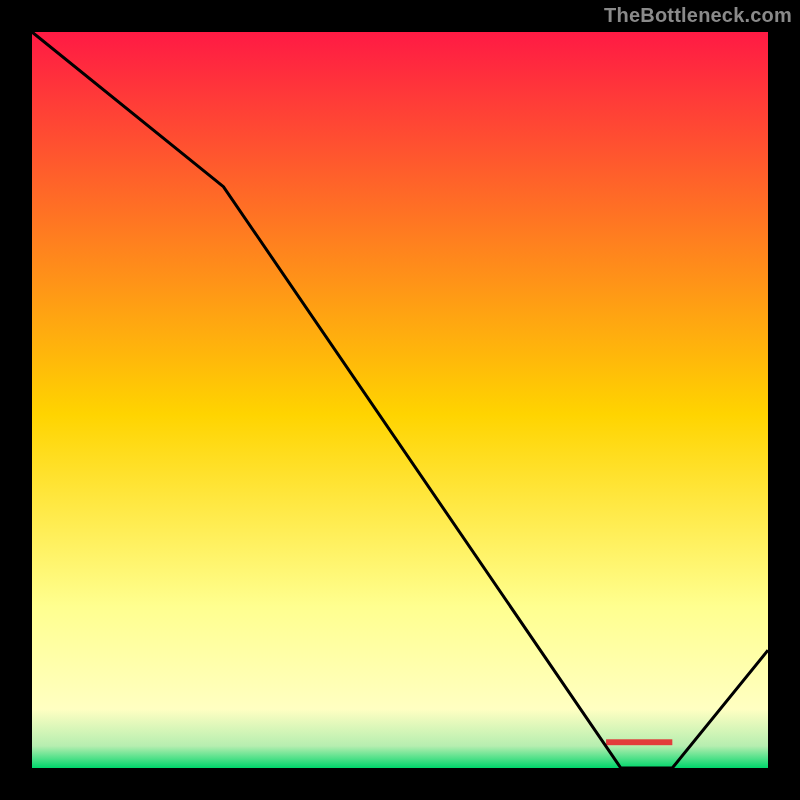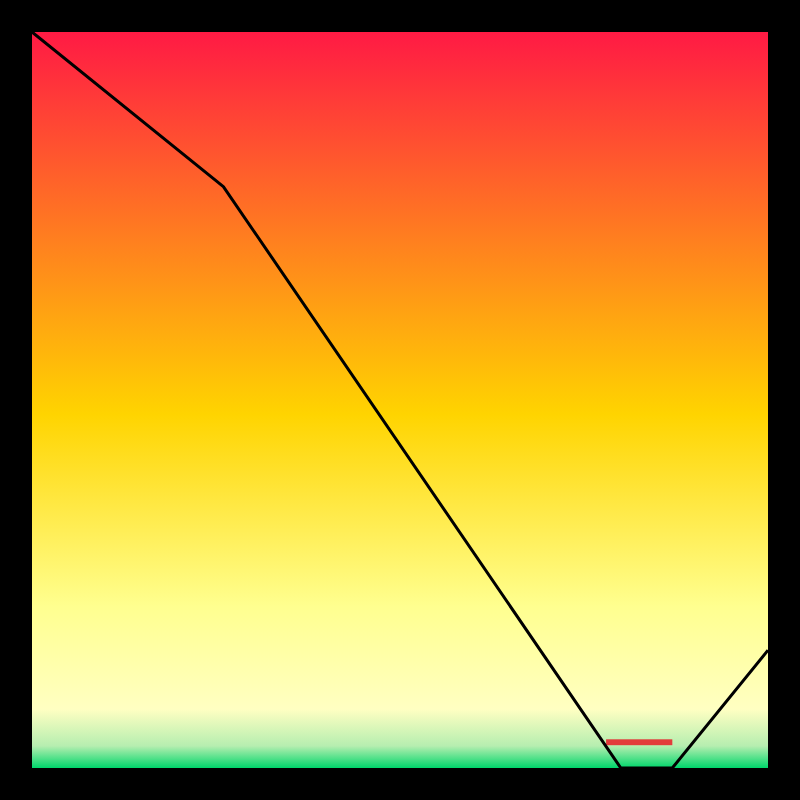--- a/index.html
+++ b/index.html
@@ -37,20 +37,21 @@
     letter-spacing: 0.2px;
     user-select: none;
   }
   svg { display: block; }
 </style>
 </head>
 <body>
 
 <div class="frame">
 
+  <div class="watermark">TheBottleneck.com</div>
 
   <div class="plot">
     <svg id="chart-svg" viewBox="0 0 736 736" width="736" height="736" preserveAspectRatio="none">
       <defs>
         <linearGradient id="bg-grad" x1="0" y1="0" x2="0" y2="1">
           <stop id="g0" offset="0%" stop-color="#ff1a44"></stop>
           <stop id="g1" offset="52%" stop-color="#ffd400"></stop>
           <stop id="g2" offset="78%" stop-color="#ffff8f"></stop>
           <stop id="g3" offset="92%" stop-color="#ffffc2"></stop>
           <stop id="g4" offset="97%" stop-color="#b6eeb0"></stop>

